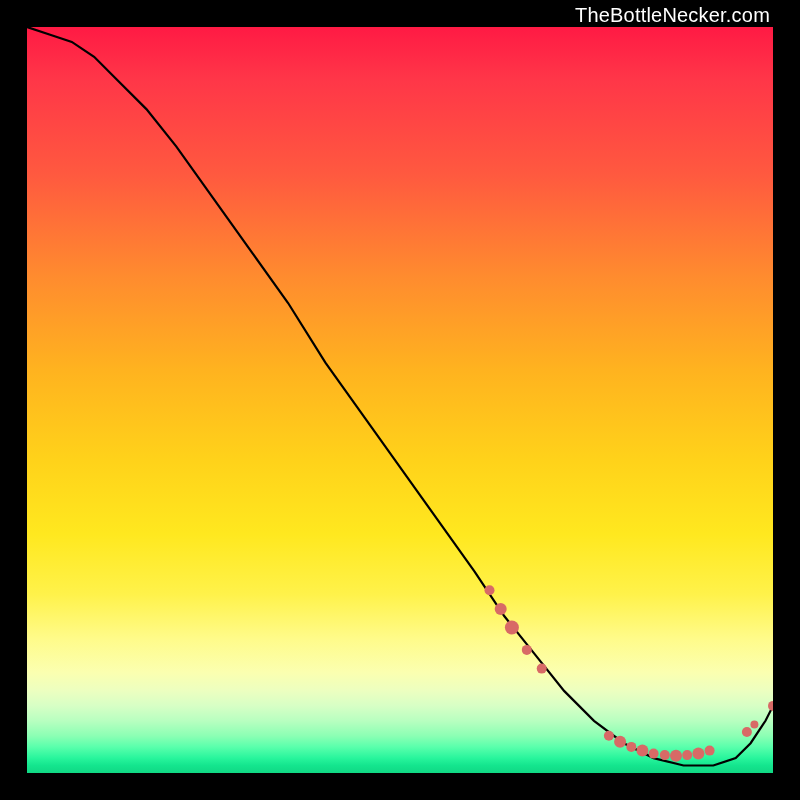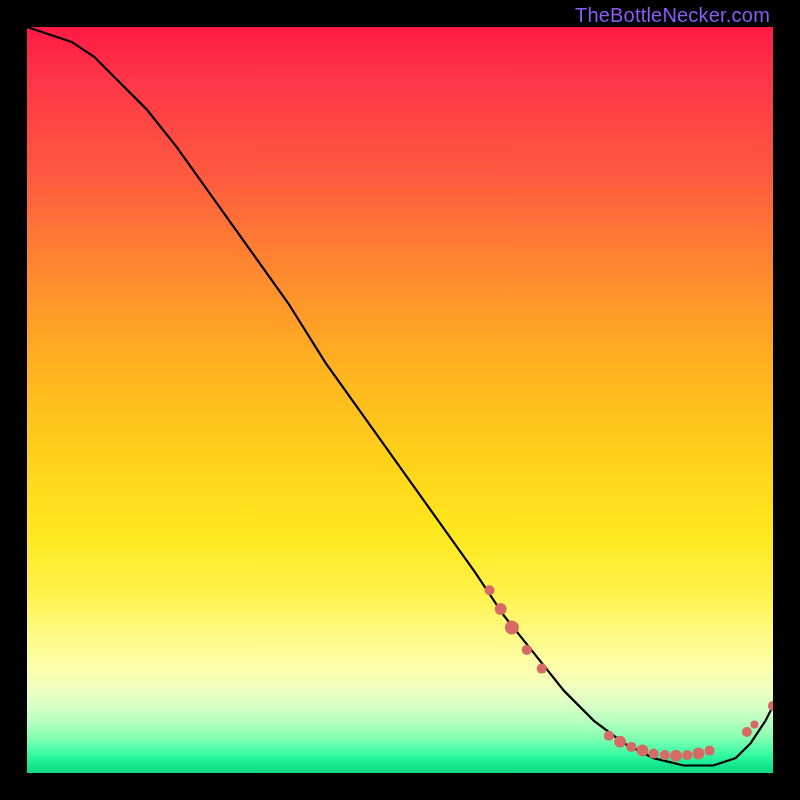--- a/index.html
+++ b/index.html
@@ -47,21 +47,21 @@
       #5affac 96.5%,
       #28f59c 98%,
       #14e58e 99%,
       #10d884 100%
     );
   }
   .attribution {
     position: absolute;
     top: 4px;
     right: 30px;
-    color: #8b5cf6;
+    color: #ffffff;
     font-size: 20px;
     font-weight: 400;
     letter-spacing: 0.2px;
     user-select: none;
   }
   svg.curve {
     position: absolute;
     left: 0; top: 0;
     width: 746px;
     height: 746px;

